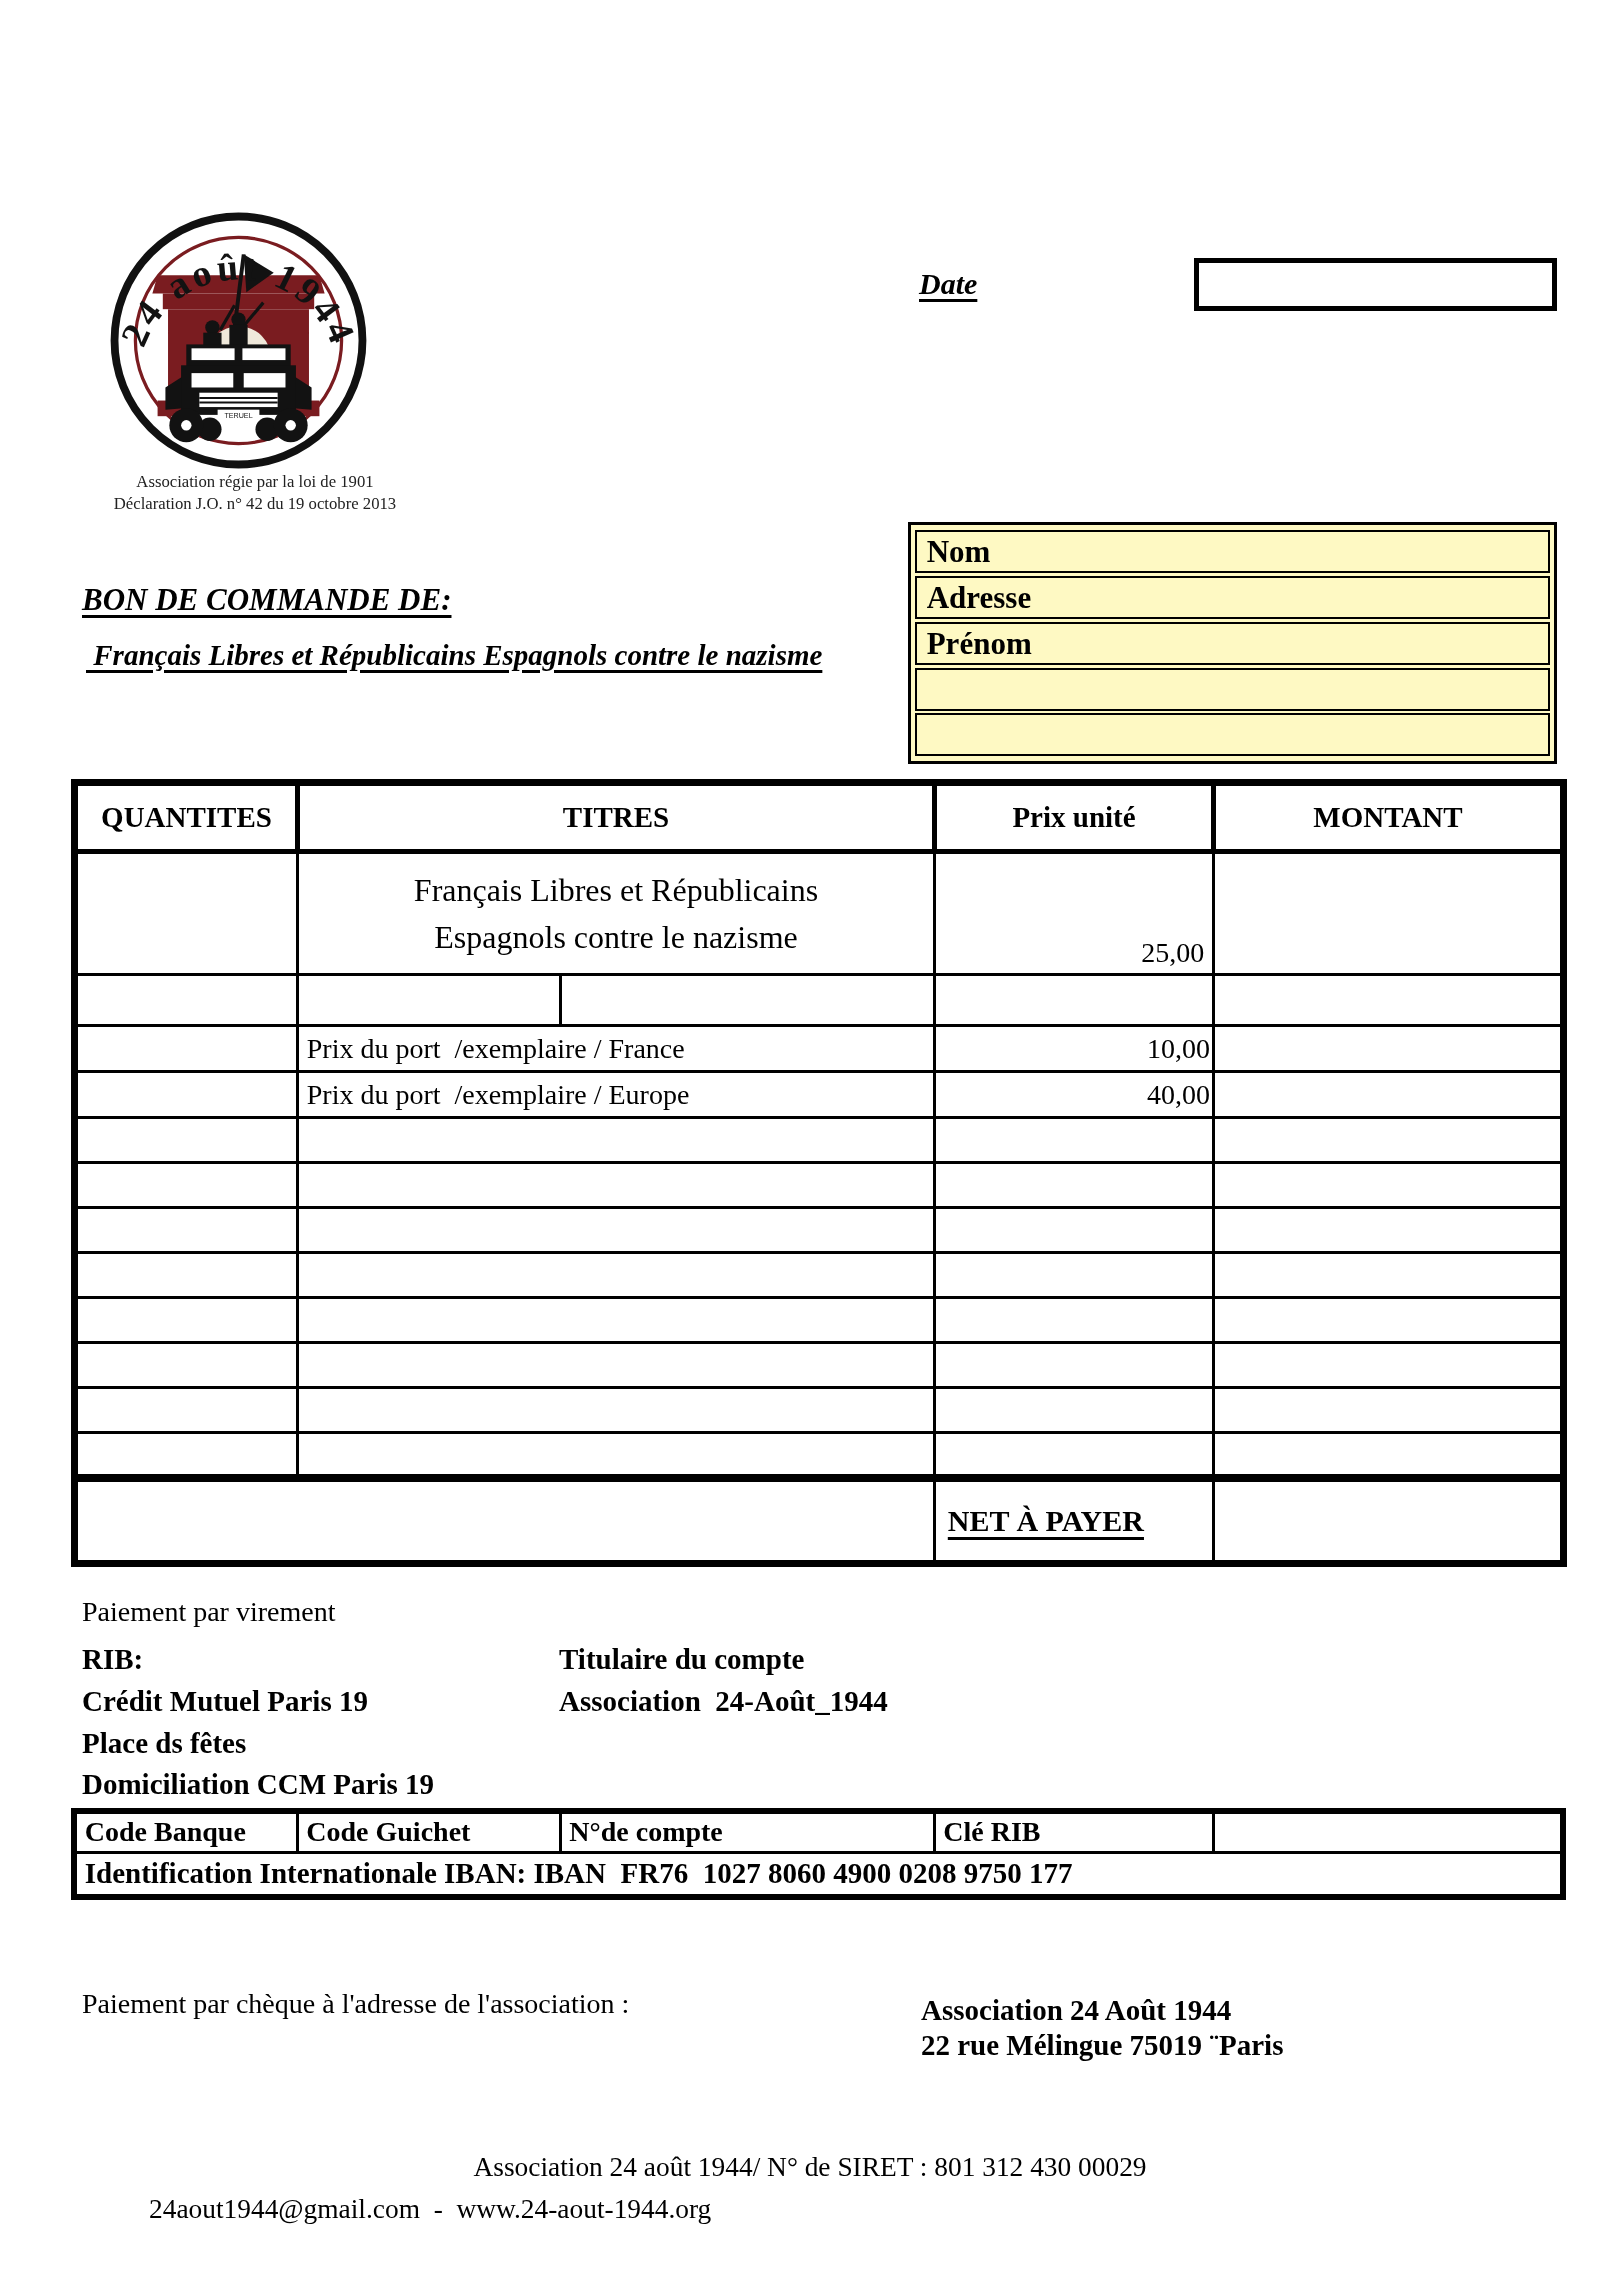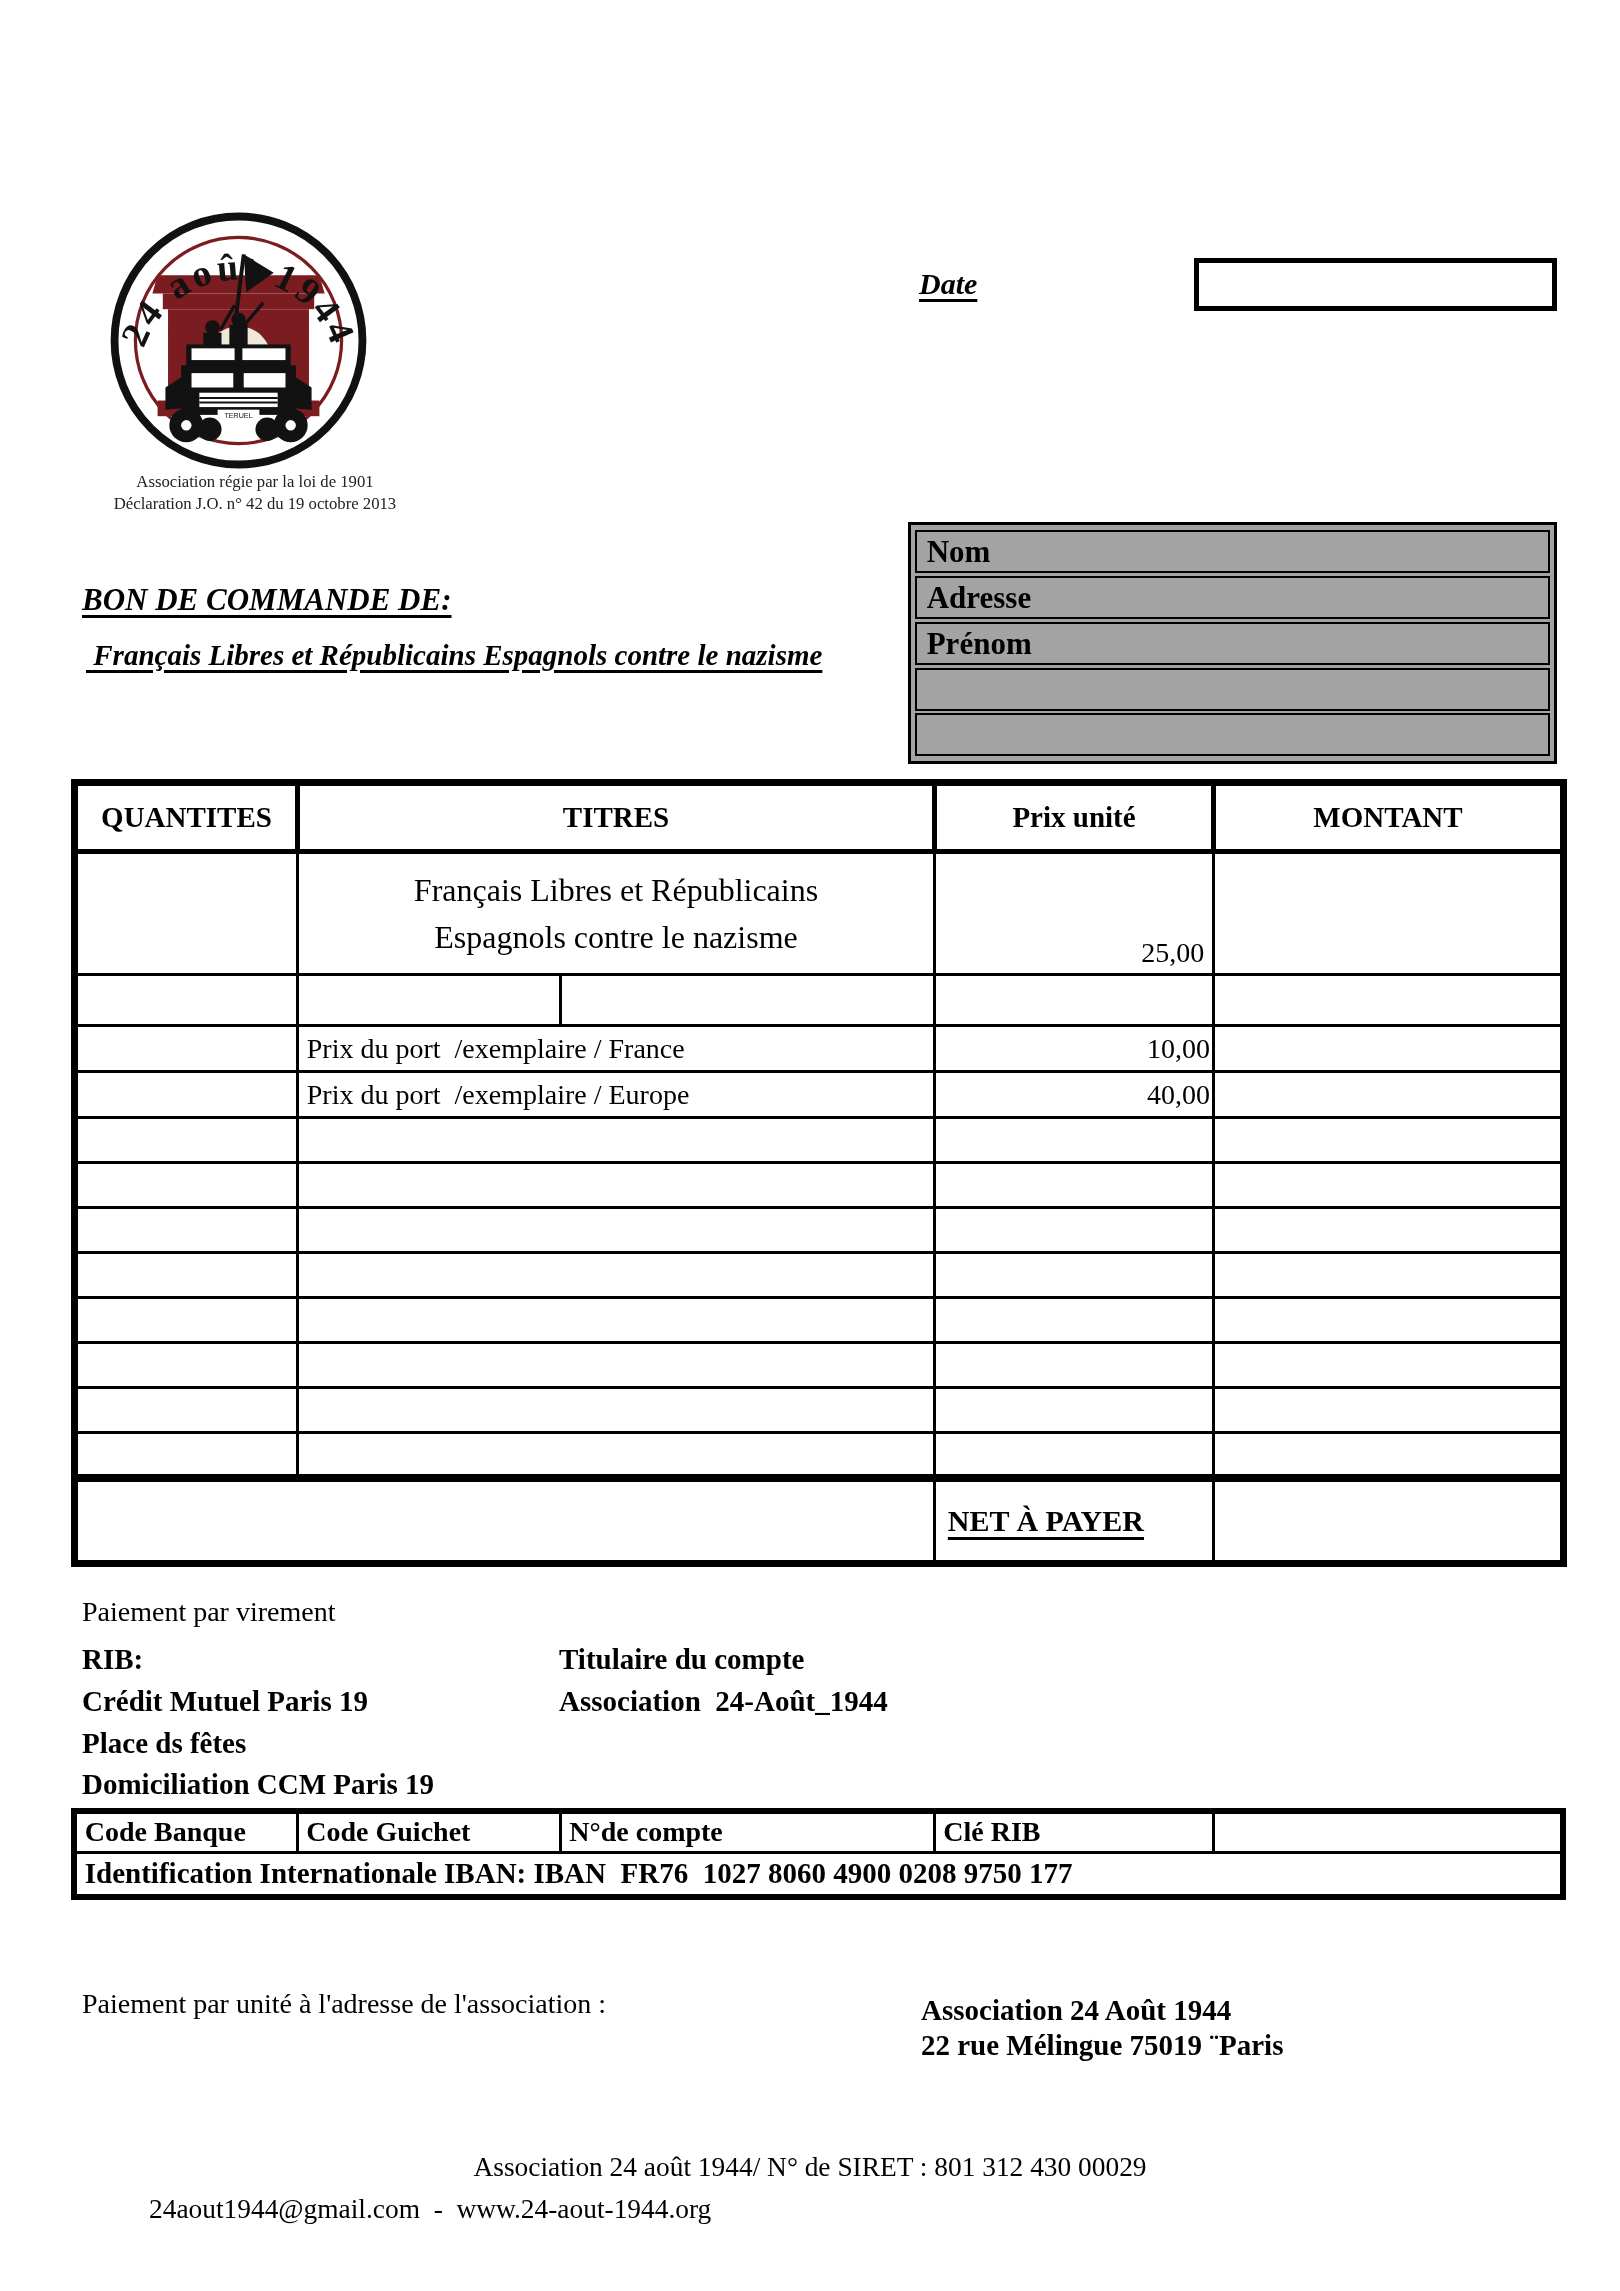--- a/index.html
+++ b/index.html
@@ -17,21 +17,21 @@
   .logo-svg{display:block;margin-left:21.6px;}
   .arch{fill:var(--arch,#7a1c20);}
   .ink{fill:#121212;}
   .logo-caption{width:338px;text-align:center;font-size:16.7px;color:#222;line-height:21.6px;}
 
   
   .date-label{left:919px;top:267px;font-size:30px;}
   .date-box{left:1194px;top:258px;width:353px;height:43px;border:5.9px solid #000;background:#fff;}
 
   
-  .cust-box{left:908px;top:522px;width:637px;border:3.9px solid #000;padding:2px 2.9px;background:#a3a3a3;}
+  .cust-box{left:908px;top:522px;width:637px;border:3.9px solid #000;padding:2px 2.9px;background:#fef9c3;}
   .cust-row{border:2.9px solid #000;margin:2.9px 1px;height:39px;font-size:31px;font-weight:bold;
             line-height:39px;padding-left:9.8px;}
 
   
   .title1{left:82px;top:582px;font-size:31px;}
   .title2{left:86px;top:639px;font-size:29px;}
 
   
   table{border-collapse:collapse;table-layout:fixed;background:#fff;}
   .order-table{left:71px;top:779px;}
@@ -276,21 +276,21 @@
       <td class="hd">N°de compte</td>
       <td class="hd">Clé RIB</td>
       <td></td>
     </tr>
     <tr class="rib-i">
       <td colspan="5" class="iban pre">Identification Internationale IBAN: IBAN  FR76  1027 8060 4900 0208 9750 177</td>
     </tr>
   </tbody>
     </table>
 
-  <div class="abs cheque-label">Paiement par unité à l'adresse de l'association :</div>
+  <div class="abs cheque-label">Paiement par chèque à l'adresse de l'association :</div>
   <div class="abs cheque-name">Association 24 Août 1944</div>
   <div class="abs cheque-addr">22 rue Mélingue 75019 ¨Paris</div>
 
   <div class="abs footer1">Association 24 août 1944/ N° de SIRET : 801 312 430 00029</div>
   <div class="abs footer2 pre">24aout1944@gmail.com  -  www.24-aout-1944.org</div>
 
 </div>
 
 
 </body></html>

